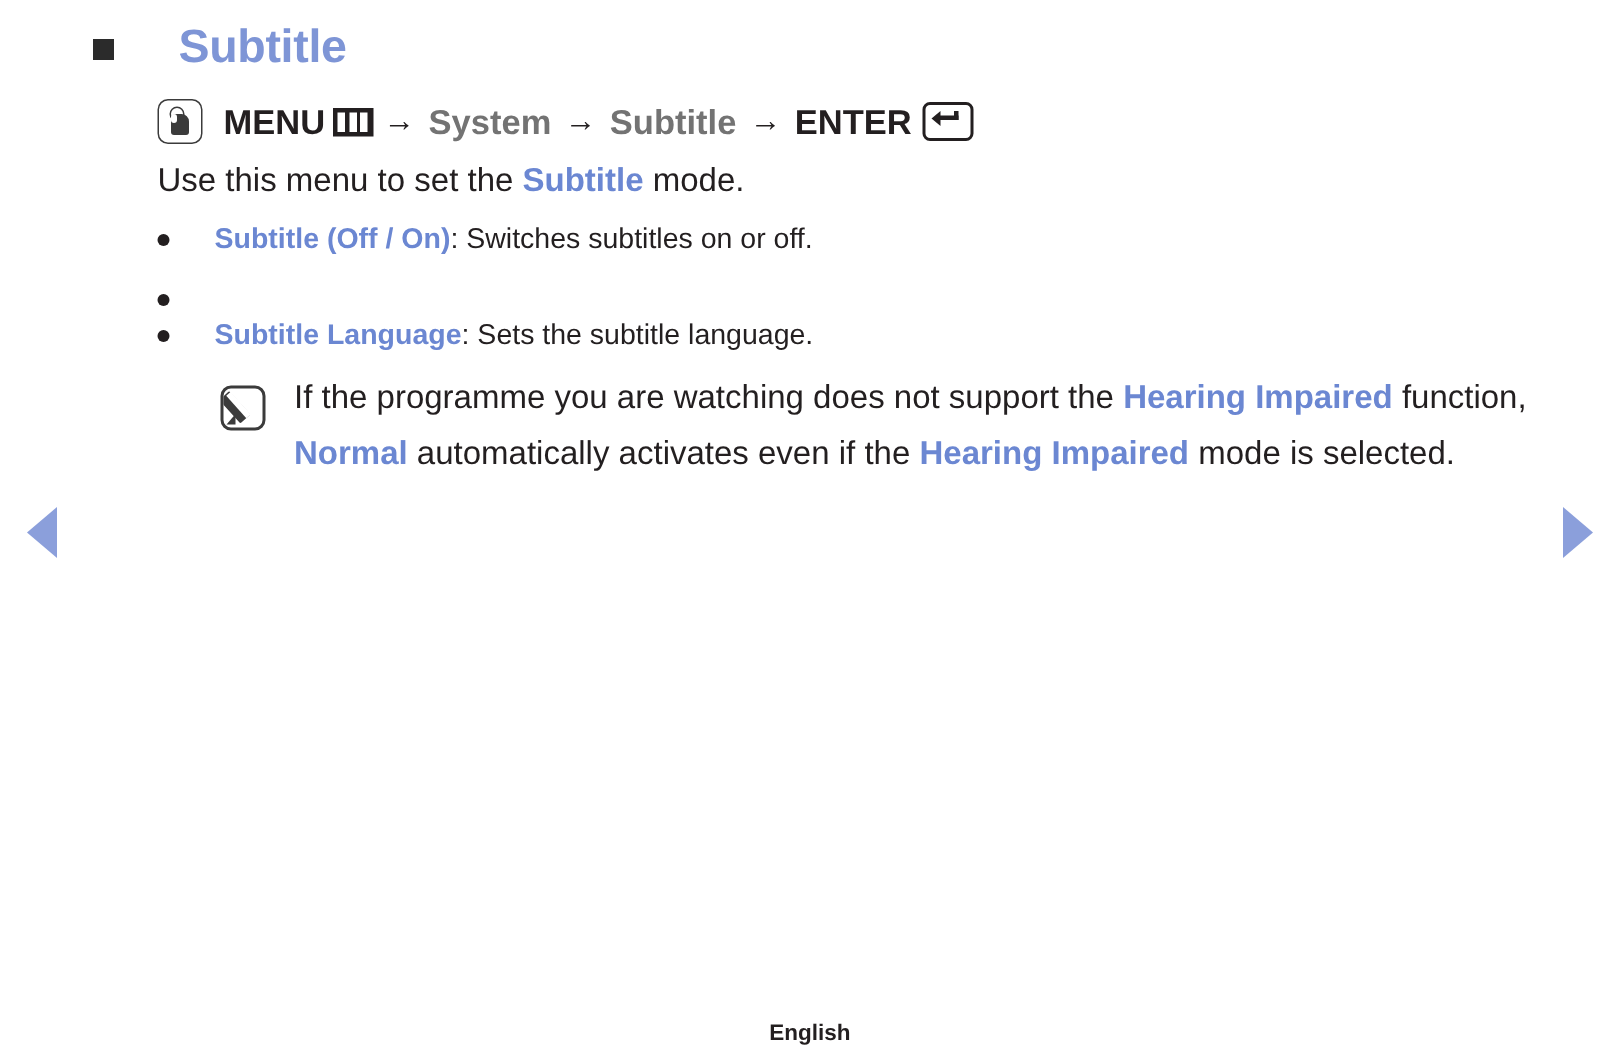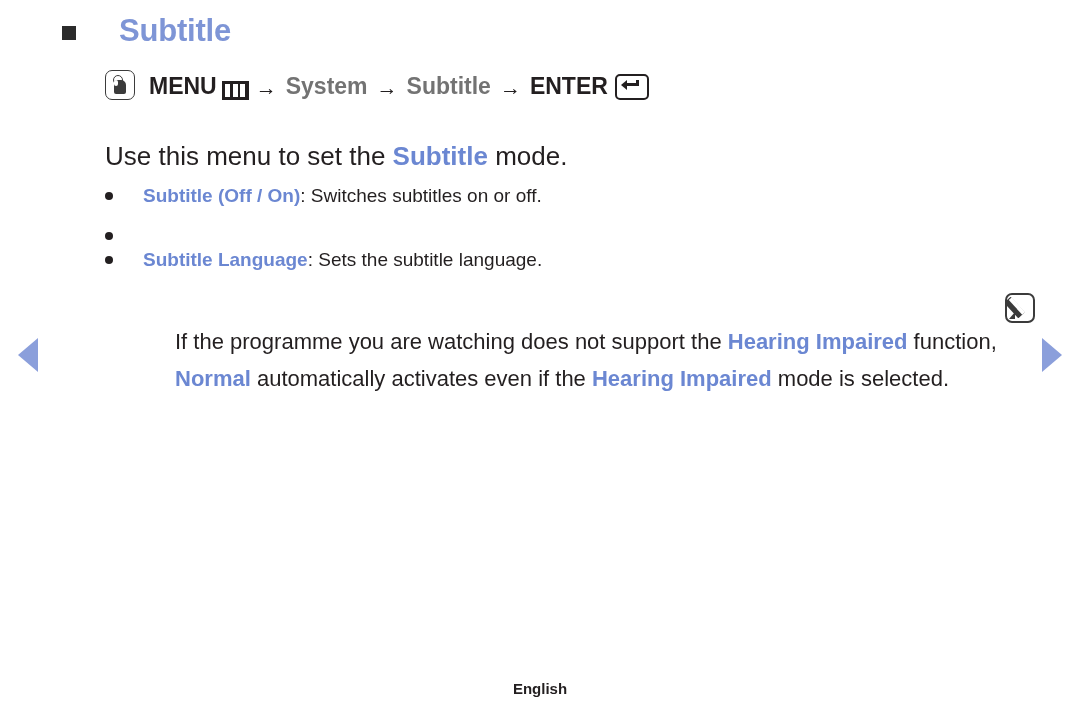--- a/index.html
+++ b/index.html
@@ -68,21 +68,21 @@
   .content {
     position: absolute;
     left: 105px;
     top: 62px;
     width: 930px;
   }
 
   
   .menu-path {
     display: flex;
-    align-items: flex-end;
+    align-items: center;
     font-size: 23px;
     font-weight: bold;
     height: 38px;
     white-space: nowrap;
   }
   .menu-path .seg { margin: 0 2px; }
   .menu-path .blue { color: #737373; }
   .menu-path .dark { color: #231f20; }
   .menu-path .arrow {
     color: #231f20;
@@ -187,25 +187,24 @@
     left: 4px;
     top: 3.5px;
     width: 0; height: 0;
     border-top: 5px solid transparent;
     border-bottom: 5px solid transparent;
     border-right: 6px solid #231f20;
   }
 
   
   .para {
-    font-size: 26px;
+    font-size: 22px;
     line-height: 40px;
     color: #231f20;
     white-space: nowrap;
-    margin-top: 36px;
   }
   .para .blue-b { color: #6b87d2; font-weight: bold; }
 
   
   .bullet-row {
     display: flex;
     align-items: flex-start;
     font-size: 19px;
     line-height: 40px;
     white-space: nowrap;
@@ -219,23 +218,22 @@
     margin-top: 16px;
     margin-right: 30px;
   }
   .bullet-text .blue-b { color: #6b87d2; font-weight: bold; }
   .bullet-text .dark { color: #231f20; }
   .tight { letter-spacing: -0.45px; }
 
   
   .note-row {
     display: flex;
-    align-items: flex-end;
+    align-items: flex-start;
     margin-top: 2px;
-    flex-direction: column;
   }
   .icon-note {
     flex: 0 0 auto;
     width: 26px;
     height: 26px;
     border: 2px solid #3b3b3b;
     border-radius: 7px;
     position: relative;
     margin-left: 42px;
     margin-top: 11px;

